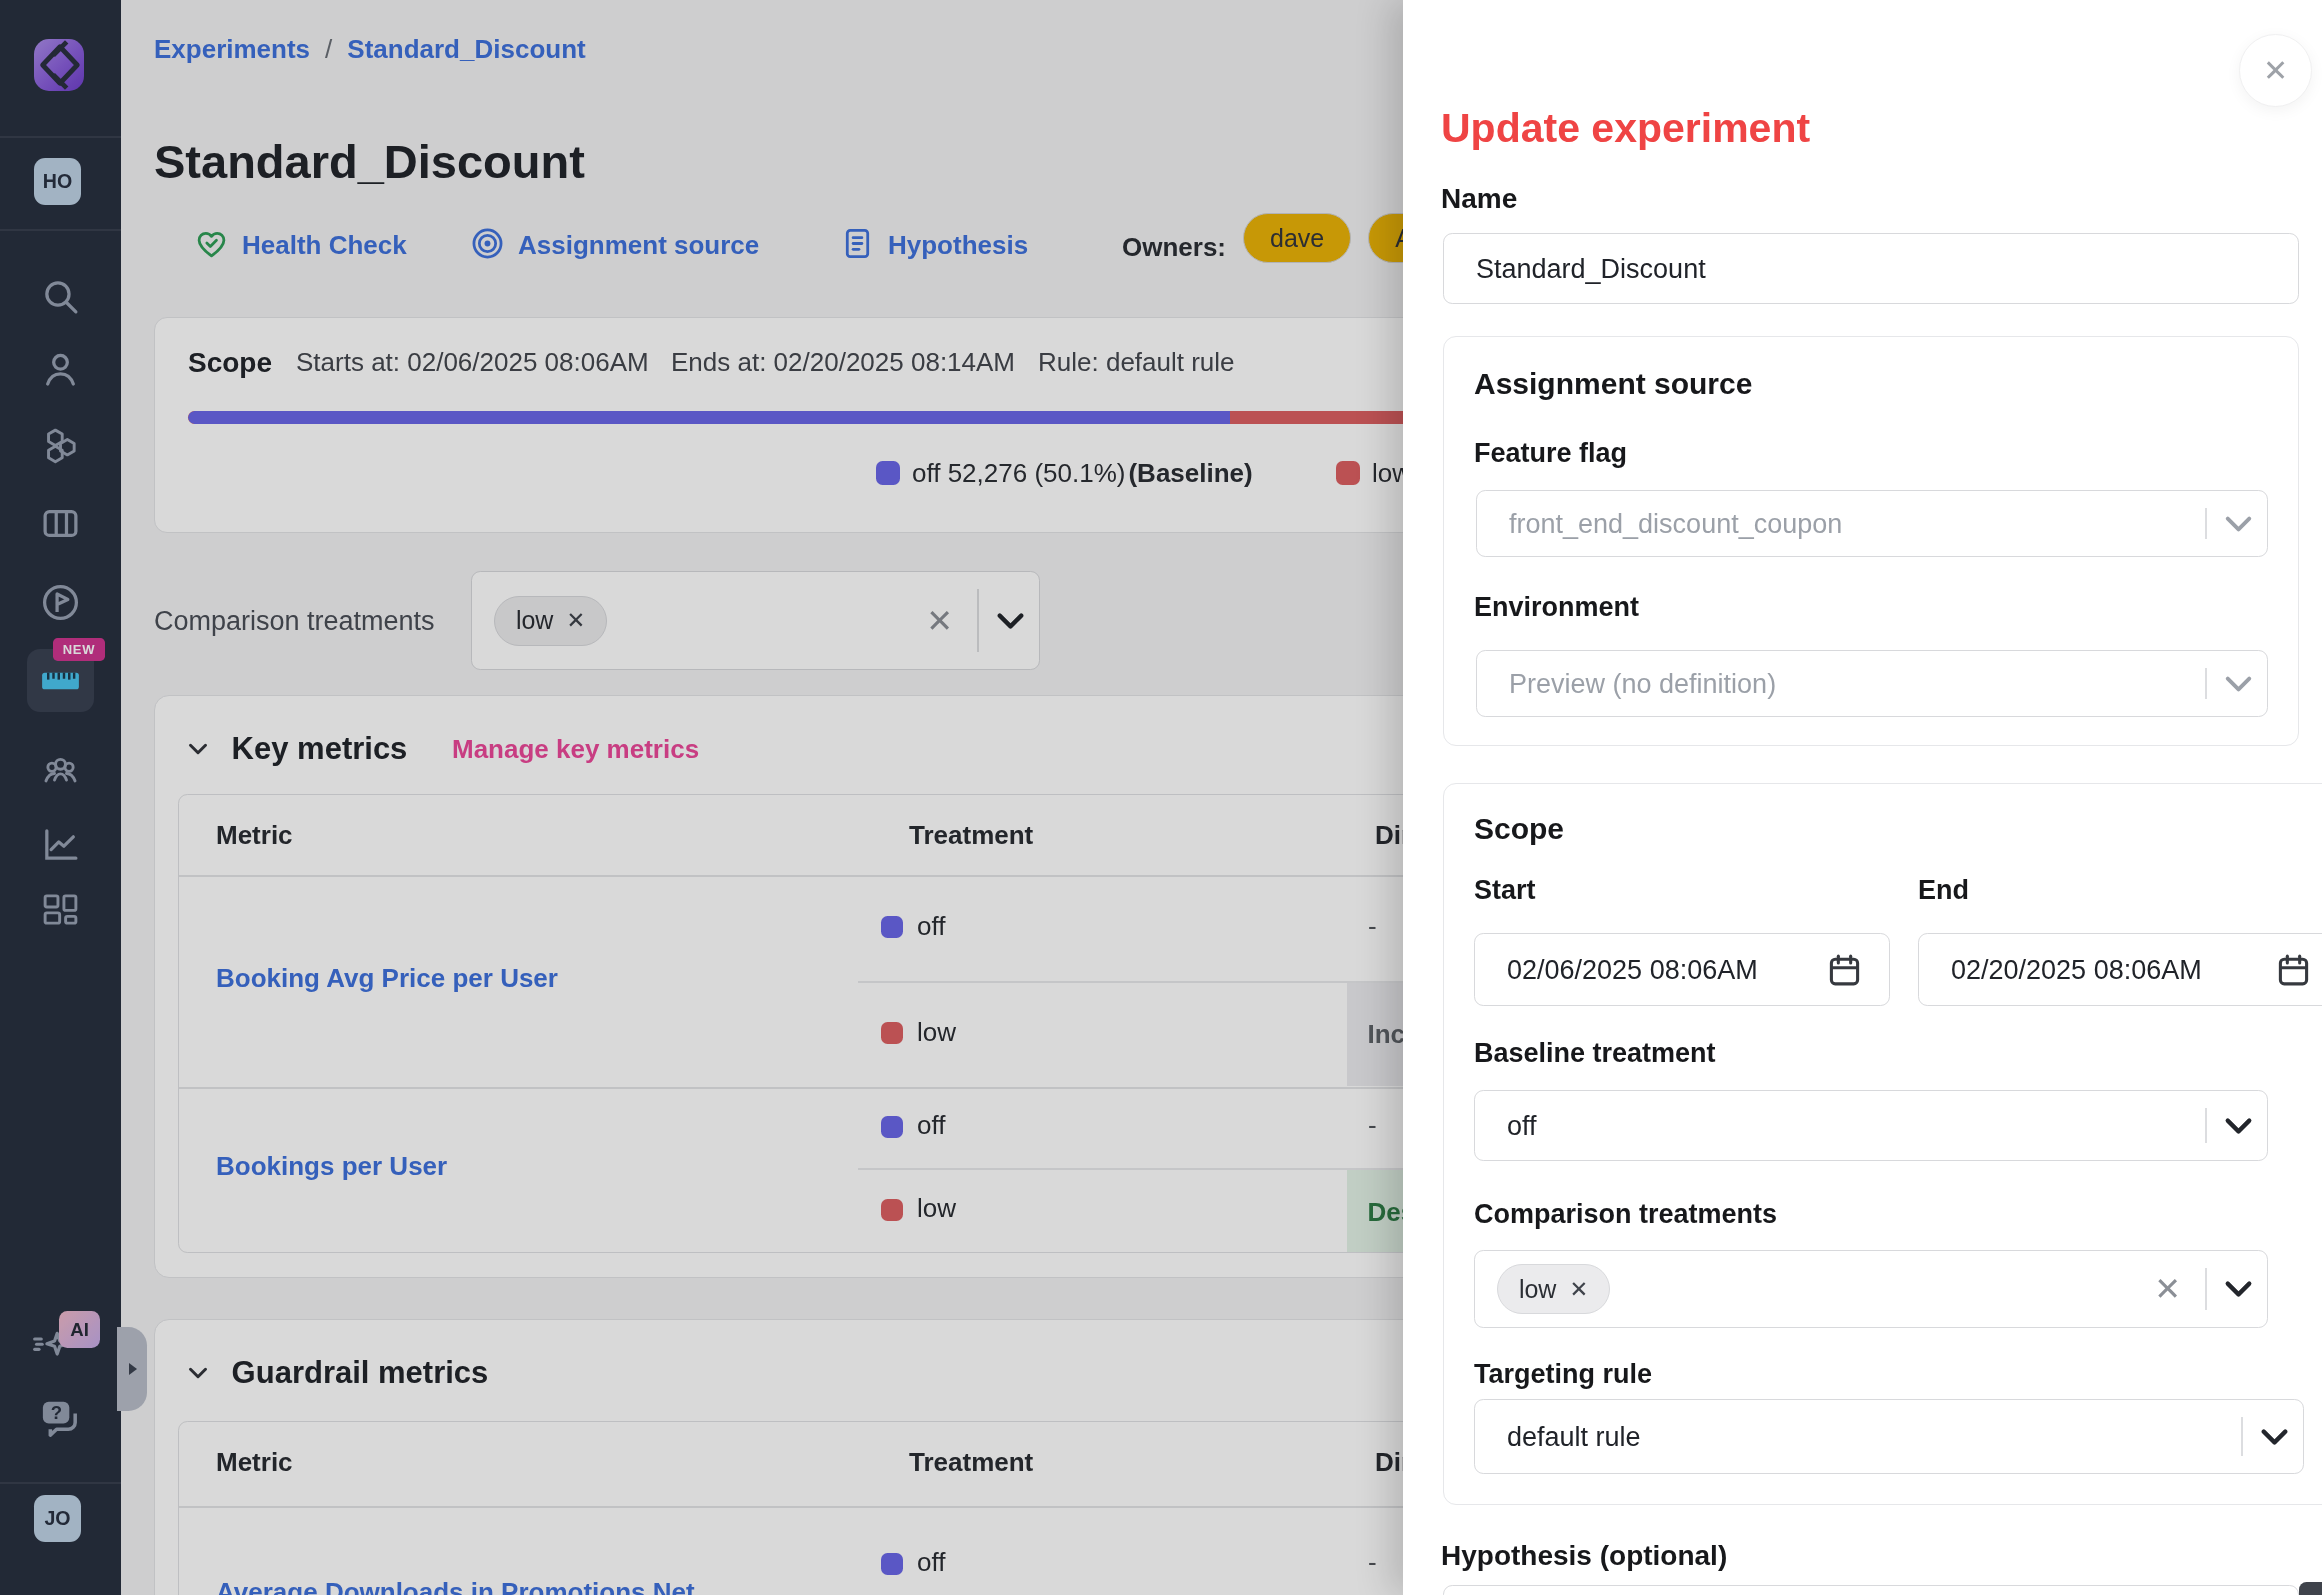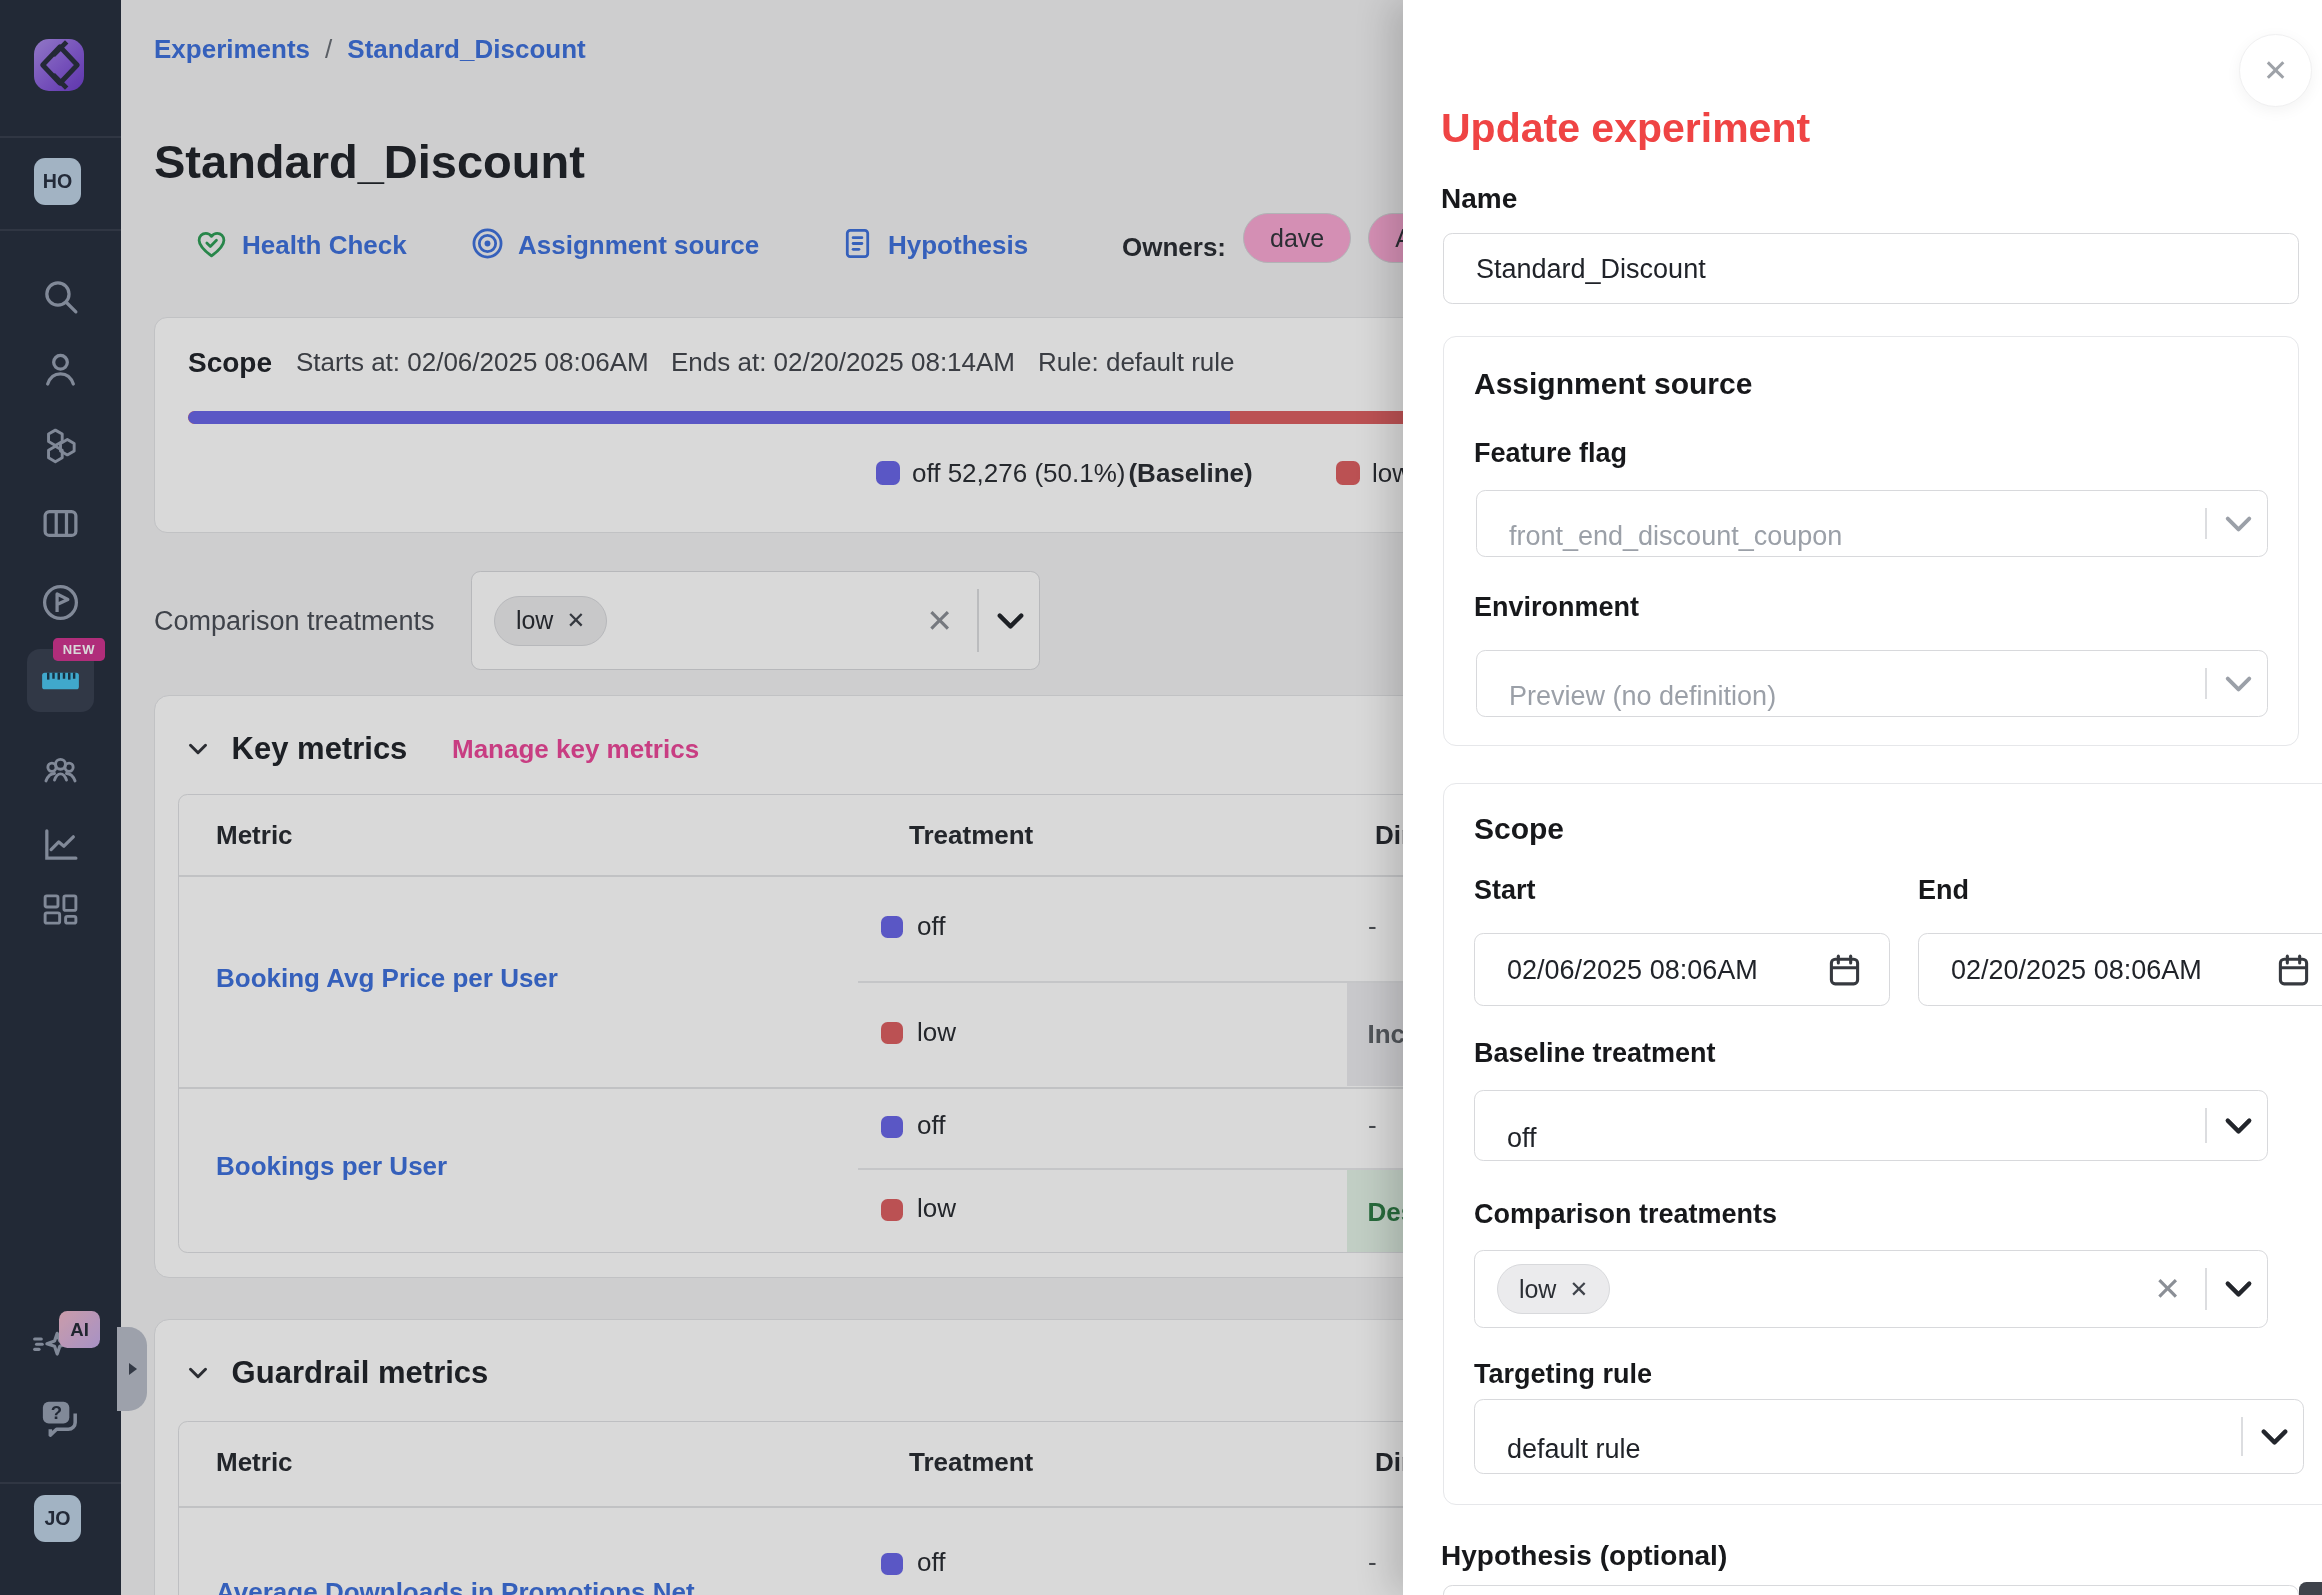--- a/index.html
+++ b/index.html
@@ -39,21 +39,21 @@
   .bc a{color:#3f71dc;text-decoration:none;}
   .bc .sep{color:#6b7077;font-weight:400;}
   .pagetitle{position:absolute;left:33px;top:103px;font-size:47px;font-weight:bold;color:#23262c;}
   .hl{position:absolute;top:214px;height:47px;display:flex;align-items:flex-end;gap:13px;
       font-size:26px;font-weight:600;color:#3f71dc;}
   .hl1{left:73px}.hl2{left:349px}.hl3{left:719px}
   .hl .ic{width:35px;height:35px;}
   .hl1 .ic{color:#2f9e57}
   .owners{position:absolute;left:1001px;top:213px;height:50px;display:flex;align-items:flex-end;gap:17px;}
   .owners .olabel{font-size:26px;font-weight:bold;color:#2c2f35;}
-  .pill{height:50px;padding:0 26px;border-radius:25px;background:#f9a8d4;border:1.9px solid #d2d3d6;
+  .pill{height:50px;padding:0 26px;border-radius:25px;background:#eab308;border:1.9px solid #d2d3d6;
         font-size:25px;color:#33363c;display:flex;align-items:center;}
 
   .card{background:#fff;border:1.9px solid #e3e4e7;position:absolute;}
   .scard{left:33px;top:317px;width:2144px;height:216px;border-radius:13px;}
   .sc-t{position:absolute;top:26px;height:37px;display:flex;align-items:center;font-size:26px;color:#45484f;}
   .sc-label{left:33px;font-size:28px;font-weight:bold;color:#23262c;}
   .sc-starts{left:141px}.sc-ends{left:516px}.sc-rule{left:883px}
   .bar{position:absolute;left:33px;top:93px;width:2079px;height:13px;border-radius:6.5px;background:#dc6062;overflow:hidden;}
   .bar-fill{height:100%;background:#6a67e8;border-radius:6.5px 0 0 6.5px;}
   .lg-sq{position:absolute;top:143px;width:24px;height:24px;border-radius:6.5px;}
@@ -65,21 +65,21 @@
   .cmp-label{position:absolute;left:33px;top:606px;font-size:27px;color:#4b4f57;}
   .sel{background:#fff;border:1.9px solid #d8d9dc;border-radius:9.3px;position:absolute;}
   .cmp-sel{left:350px;top:571px;width:569px;height:99px;}
   .chip{position:absolute;left:22.4px;top:50%;transform:translateY(-50%);height:50px;padding:0 20.5px;
         border-radius:25px;background:#ebebed;border:1.9px solid #d8d9dc;display:inline-flex;align-items:center;
         gap:13px;font-size:25px;color:#2b2e34;}
   .chip .x{font-size:22.4px;font-weight:bold;color:#3f434b;}
   .sel-clear{position:absolute;right:86px;top:50%;transform:translateY(-50%);font-size:32px;color:#8b8f96;}
   .sel-div{position:absolute;right:60px;top:17px;bottom:17px;width:1.9px;background:#dcdde0;}
   .sel-chev{position:absolute;right:7.5px;top:50%;transform:translateY(-50%);width:43px;height:43px;color:#23262c;}
-  .sel .stext{position:absolute;left:32px;top:50%;transform:translateY(-50%);font-size:27px;color:#202329;white-space:nowrap;margin-top:12px;}
+  .sel .stext{position:absolute;left:32px;top:50%;transform:translateY(-50%);font-size:27px;color:#202329;white-space:nowrap;}
   .sel.disabled .stext{color:#9ba0a8;}
   .sel.disabled .sel-chev{color:#9ba0a8;}
 
   .kcard{left:33px;top:695px;width:2144px;height:583px;border-radius:15px;}
   .gcard{left:33px;top:1319px;width:2144px;height:597px;border-radius:15px;}
   .sec-head{position:absolute;left:28px;top:35px;display:flex;align-items:center;gap:18.6px;}
   .sec-head .chev{width:30px;height:30px;color:#33363c;}
   .sec-title{font-size:31px;font-weight:bold;color:#23262c;}
   .manage{font-size:26px;font-weight:600;color:#ec4899;margin-left:26px;text-decoration:none;}
   .mtable{position:absolute;left:23px;width:2098px;background:#fff;border:1.9px solid #e0e1e4;border-radius:9.3px;overflow:hidden;}

